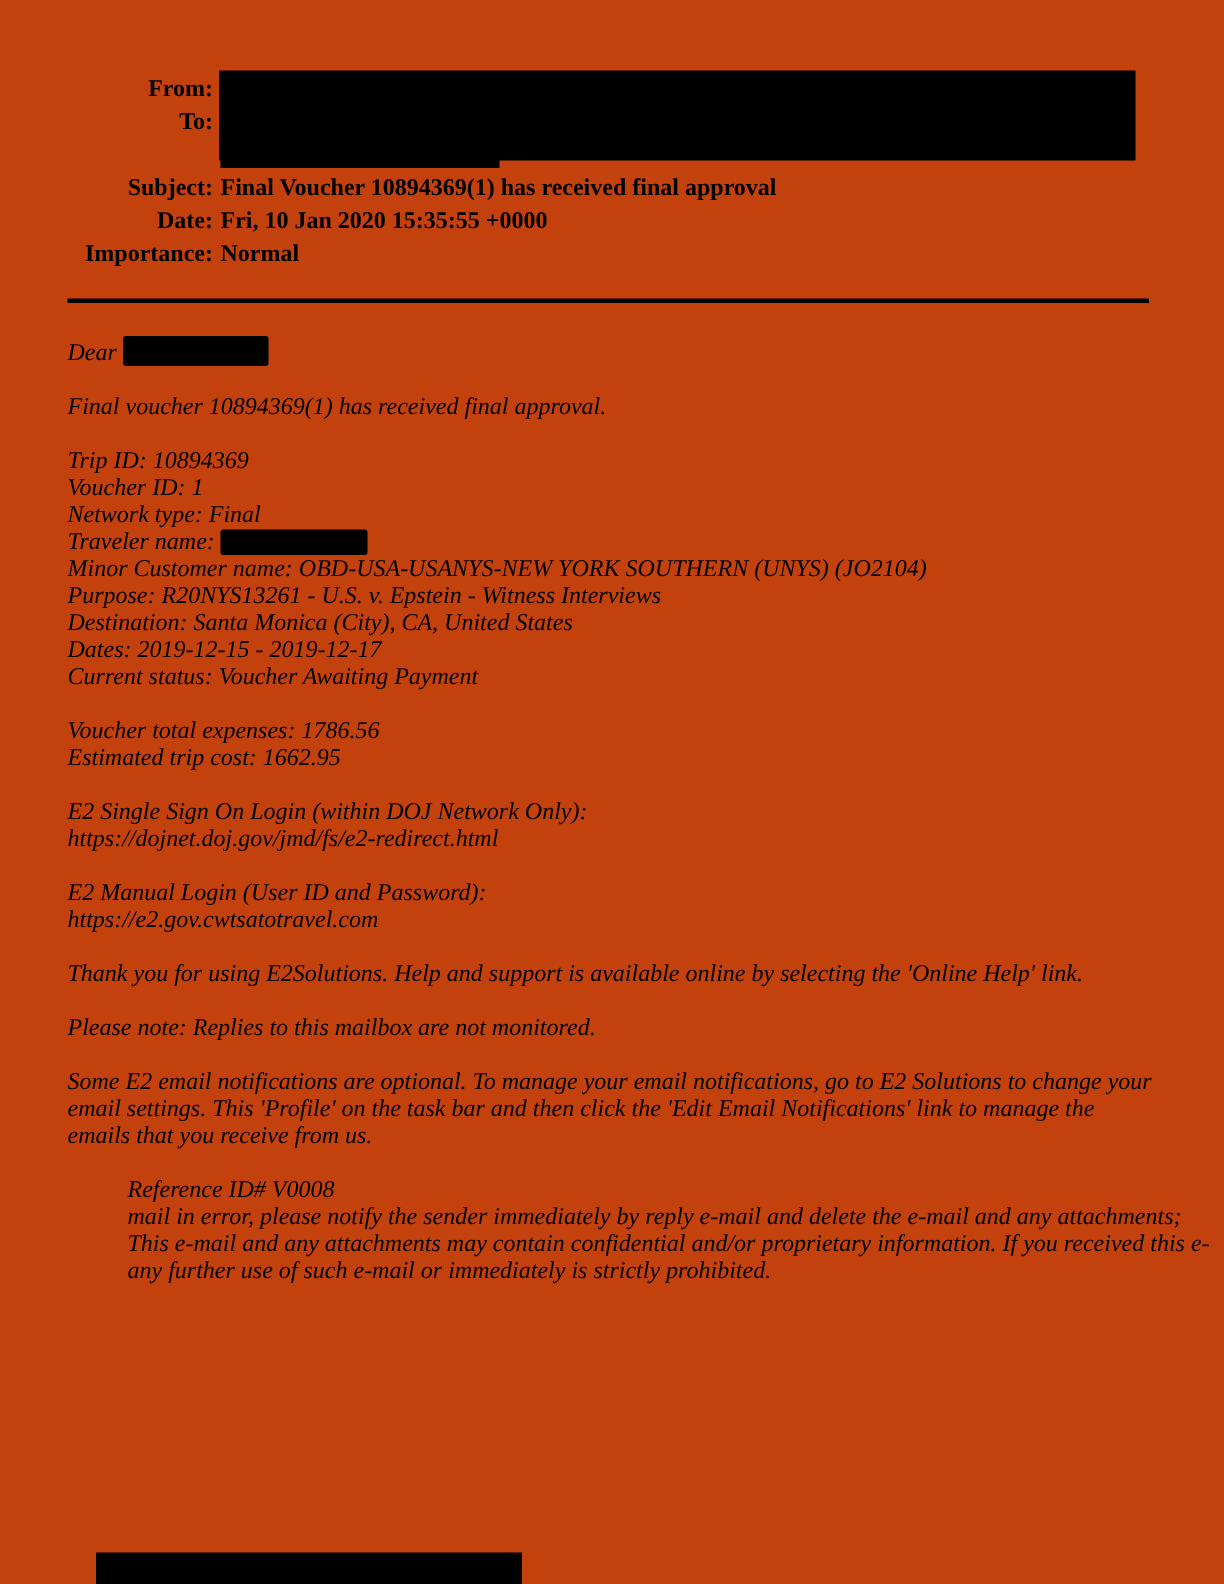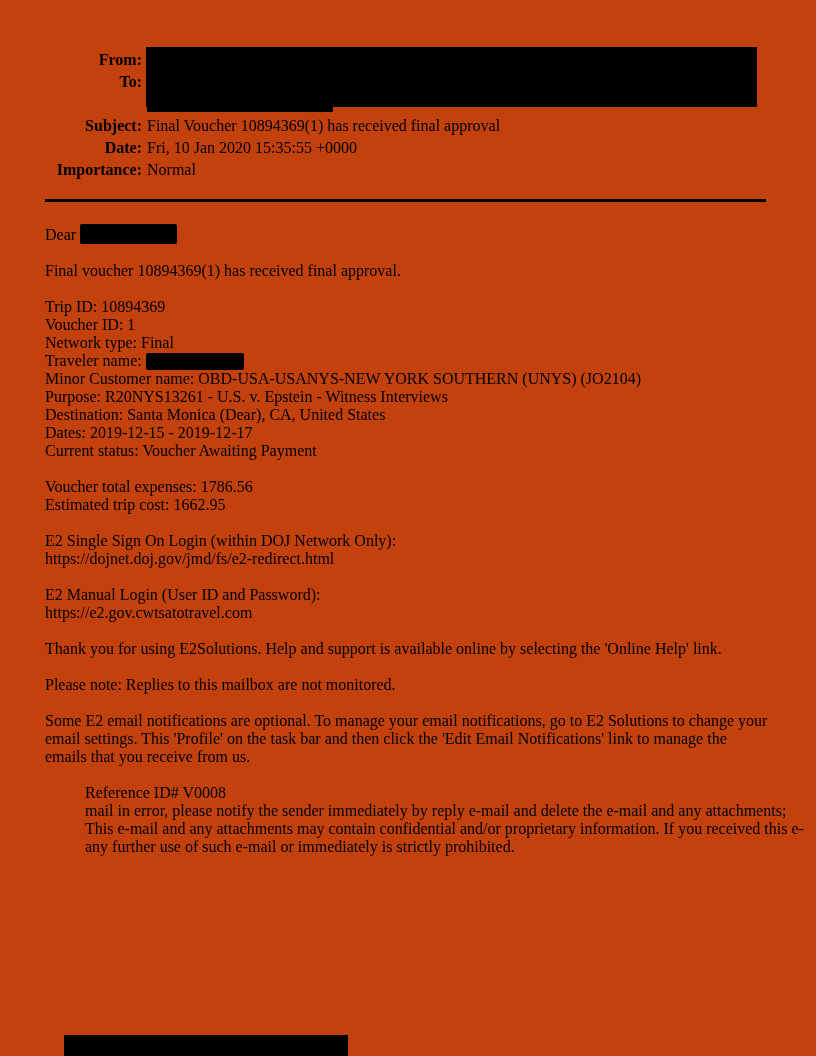--- a/index.html
+++ b/index.html
@@ -29,20 +29,21 @@
   .hrow.spacer { height: 22px; }
   .hlabel {
     flex: none;
     width: 97px;
     text-align: right;
     font-weight: bold;
   }
   .hvalue {
     padding-left: 5px;
     white-space: nowrap;
+    font-weight: bold;
   }
 
   
   .redaction { position: absolute; background: #000000; }
   .redaction.from-to { left: 146px; top: 47px; width: 611px; height: 60px; }
   .redaction.to-overflow { left: 147px; top: 99px; width: 186px; height: 13px; }
   .redaction.bates { left: 64px; top: 1035px; width: 284px; height: 21px; }
 
   .redact-inline {
     display: inline-block;
@@ -65,21 +66,21 @@
   }
 
   
   .body {
     position: absolute;
     left: 45px;
     top: 224px;
     width: 760px;
     line-height: 18px;
   }
-  .para { margin: 0 0 18px 0; }
+  .para { margin: 0 0 18px 0; font-style: italic; }
   .para:last-child { margin-bottom: 0; margin-left: 40px; }
   .line { white-space: nowrap; min-height: 18px; }
 </style>
 </head>
 <body>
 
 <div class="page">
 
   <div class="header">
     <div class="hrow">
@@ -124,21 +125,21 @@
 
     <div class="para">
       <div class="line">Trip ID: 10894369</div>
       <div class="line">Voucher ID: 1</div>
       <div class="line">Network type: Final</div>
       <div class="line">
         <span>Traveler name:</span><span class="redact-inline traveler"></span>
       </div>
       <div class="line">Minor Customer name: OBD-USA-USANYS-NEW YORK SOUTHERN (UNYS) (JO2104)</div>
       <div class="line">Purpose: R20NYS13261 - U.S. v. Epstein - Witness Interviews</div>
-      <div class="line">Destination: Santa Monica (Dear), CA, United States</div>
+      <div class="line">Destination: Santa Monica (City), CA, United States</div>
       <div class="line">Dates: 2019-12-15 - 2019-12-17</div>
       <div class="line">Current status: Voucher Awaiting Payment</div>
     </div>
 
     <div class="para">
       <div class="line">Voucher total expenses: 1786.56</div>
       <div class="line">Estimated trip cost: 1662.95</div>
     </div>
 
     <div class="para">

